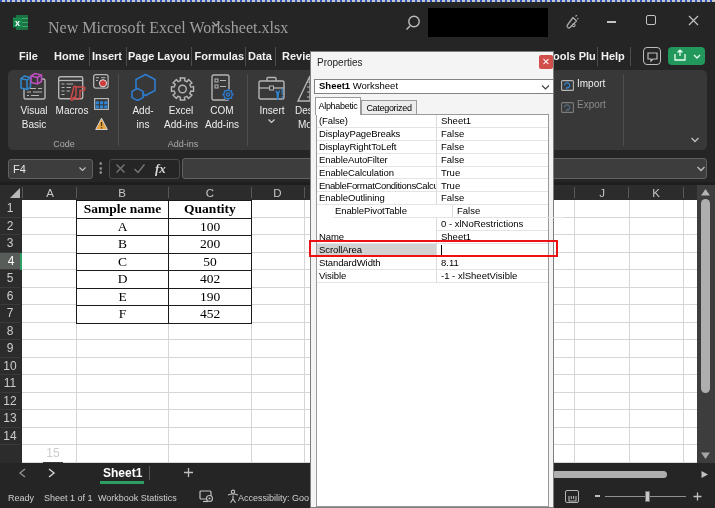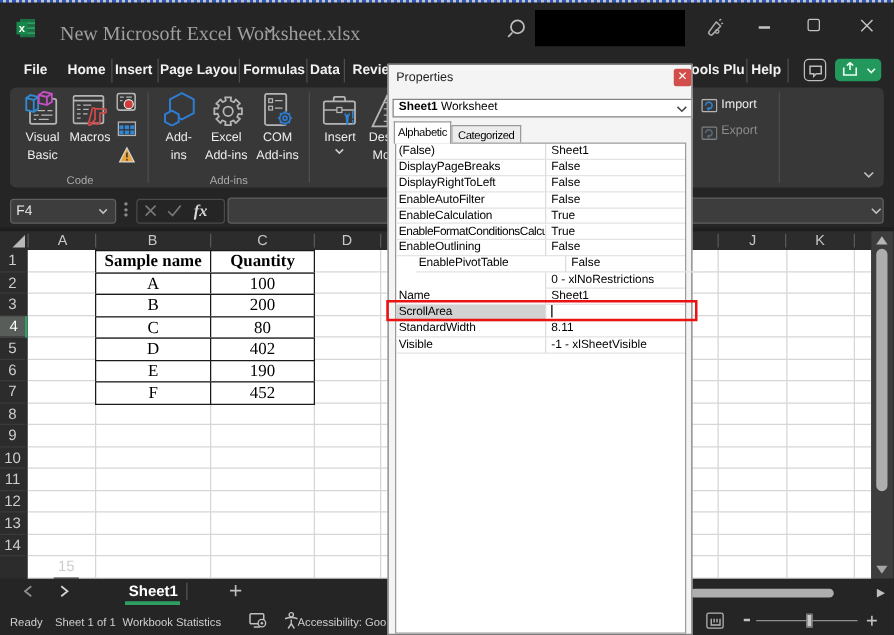--- a/index.html
+++ b/index.html
@@ -354,21 +354,21 @@
   <div class="abs" style="left:20px; top:252.5px; width:2px; height:17.5px; background:#2f9e63;"></div>
 
   <div id="tbl" class="abs">
     <div class="tcell" style="left:0; top:0; width:93px; height:18.5px; font-weight:bold;">Sample name</div>
     <div class="tcell" style="left:92px; top:0; width:84px; height:18.5px; font-weight:bold;">Quantity</div>
     <div class="tcell" style="left:0; top:17.5px; width:93px; height:18.5px;">A</div>
     <div class="tcell" style="left:92px; top:17.5px; width:84px; height:18.5px;">100</div>
     <div class="tcell" style="left:0; top:35px; width:93px; height:18.5px;">B</div>
     <div class="tcell" style="left:92px; top:35px; width:84px; height:18.5px;">200</div>
     <div class="tcell" style="left:0; top:52.5px; width:93px; height:18.5px;">C</div>
-    <div class="tcell" style="left:92px; top:52.5px; width:84px; height:18.5px;">80</div>
+    <div class="tcell" style="left:92px; top:52.5px; width:84px; height:18.5px;">50</div>
     <div class="tcell" style="left:0; top:70px; width:93px; height:18.5px;">D</div>
     <div class="tcell" style="left:92px; top:70px; width:84px; height:18.5px;">402</div>
     <div class="tcell" style="left:0; top:87.5px; width:93px; height:18.5px;">E</div>
     <div class="tcell" style="left:92px; top:87.5px; width:84px; height:18.5px;">190</div>
     <div class="tcell" style="left:0; top:105px; width:93px; height:18.5px;">F</div>
     <div class="tcell" style="left:92px; top:105px; width:84px; height:18.5px;">452</div>
   </div>
 
   <div id="vsb" class="abs"></div>
   <svg class="abs" style="left:700px; top:188px;" width="11" height="9" viewBox="0 0 11 9">

